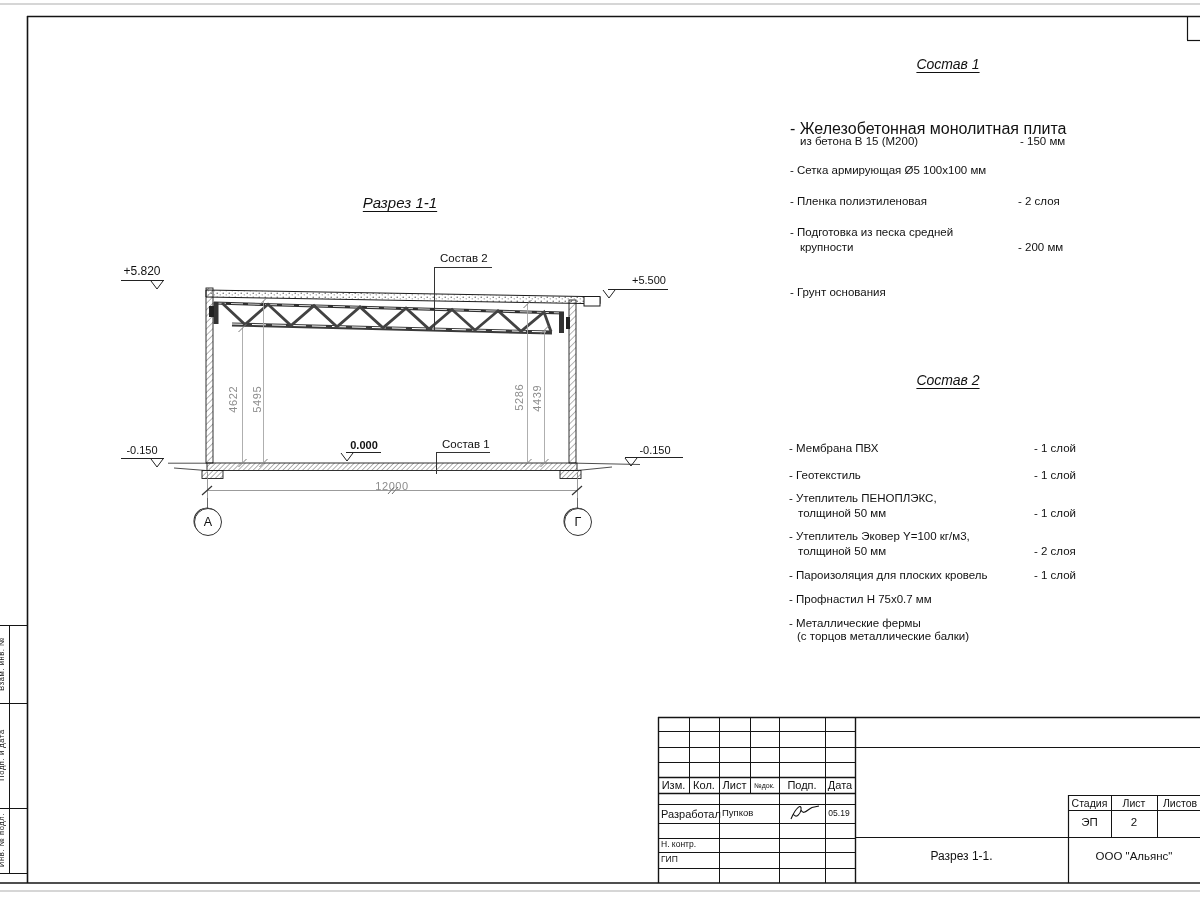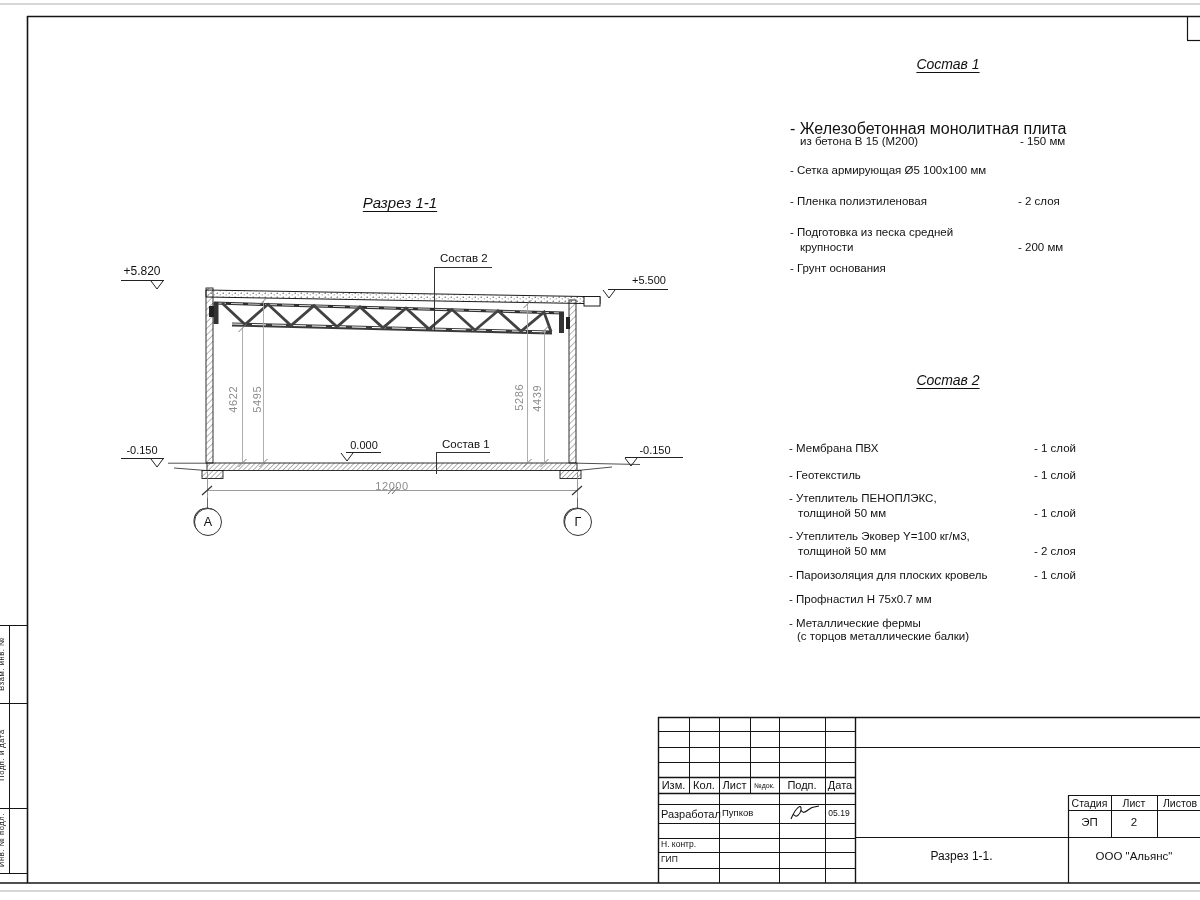--- a/index.html
+++ b/index.html
@@ -167,21 +167,21 @@
       <circle cx="577" cy="521" r="13" fill="#fff" stroke="#333" stroke-width="1.1"></circle>
     </g>
   </svg>
 
   <div class="t it u c" style="left:345px;top:194px;width:110px;font-size:15px;">Разрез 1-1</div>
   <div class="t" style="left:440px;top:252px;font-size:11.5px;">Состав 2</div>
   <div class="t" style="left:442px;top:438px;font-size:11.5px;">Состав 1</div>
 
   <div class="t c" style="left:119px;top:265px;width:46px;font-size:12px;">+5.820</div>
   <div class="t c" style="left:626px;top:274px;width:46px;font-size:11px;text-align:center;">+5.500</div>
-  <div class="t c" style="left:344px;top:439px;width:40px;font-size:11px;">0.000</div>
+  <div class="t c" style="left:344px;top:439px;width:40px;font-size:11px;font-weight:bold;">0.000</div>
   <div class="t c" style="left:119px;top:444px;width:46px;font-size:11px;">-0.150</div>
   <div class="t c" style="left:632px;top:444px;width:46px;font-size:11px;">-0.150</div>
 
   <div class="t c gray" style="left:362px;top:480px;width:60px;font-size:11px;letter-spacing:0.6px;text-align:center;">12000</div>
   <div class="t c gray rot" style="left:203px;top:393px;width:60px;font-size:11px;">4622</div>
   <div class="t c gray rot" style="left:227px;top:393px;width:60px;font-size:11px;">5495</div>
   <div class="t c gray rot" style="left:489px;top:391px;width:60px;font-size:11px;">5286</div>
   <div class="t c gray rot" style="left:507px;top:392px;width:60px;font-size:11px;">4439</div>
 
   <div class="axis" style="left:194px;top:508px;">А</div>
@@ -190,21 +190,21 @@
   <div class="t it u c" style="left:900px;top:56px;width:96px;font-size:14px;">Состав 1</div>
   <div class="t" style="left:790px;top:120px;font-size:16px;">- Железобетонная  монолитная плита</div>
   <div class="t" style="left:800px;top:135px;font-size:11.5px;">из бетона В 15 (М200)</div>
   <div class="t" style="left:1020px;top:135px;font-size:11.5px;">- 150 мм</div>
   <div class="t" style="left:790px;top:164px;font-size:11.5px;">- Сетка армирующая Ø5 100x100 мм</div>
   <div class="t" style="left:790px;top:195px;font-size:11.5px;text-align:center;">- Пленка полиэтиленовая</div>
   <div class="t" style="left:1018px;top:195px;font-size:11.5px;">-  2 слоя</div>
   <div class="t" style="left:790px;top:226px;font-size:11.5px;">- Подготовка из песка средней</div>
   <div class="t" style="left:800px;top:241px;font-size:11.5px;">крупности</div>
   <div class="t" style="left:1018px;top:241px;font-size:11.5px;">- 200 мм</div>
-  <div class="t" style="left:790px;top:262px;font-size:11.5px;">- Грунт основания</div>
+  <div class="t" style="left:790px;top:286px;font-size:11.5px;">- Грунт основания</div>
 
   <div class="t it u c" style="left:900px;top:372px;width:96px;font-size:14px;">Состав 2</div>
   <div class="t" style="left:789px;top:442px;font-size:11.5px;">- Мембрана ПВХ</div>
   <div class="t" style="left:1034px;top:442px;font-size:11.5px;">- 1 слой</div>
   <div class="t" style="left:789px;top:469px;font-size:11.5px;text-align:right;">- Геотекстиль</div>
   <div class="t" style="left:1034px;top:469px;font-size:11.5px;">- 1 слой</div>
   <div class="t" style="left:789px;top:492px;font-size:11.5px;">- Утеплитель ПЕНОПЛЭКС,</div>
   <div class="t" style="left:798px;top:507px;font-size:11.5px;">толщиной 50 мм</div>
   <div class="t" style="left:1034px;top:507px;font-size:11.5px;">- 1 слой</div>
   <div class="t" style="left:789px;top:530px;font-size:11.5px;">- Утеплитель Эковер Y=100 кг/м3,</div>

